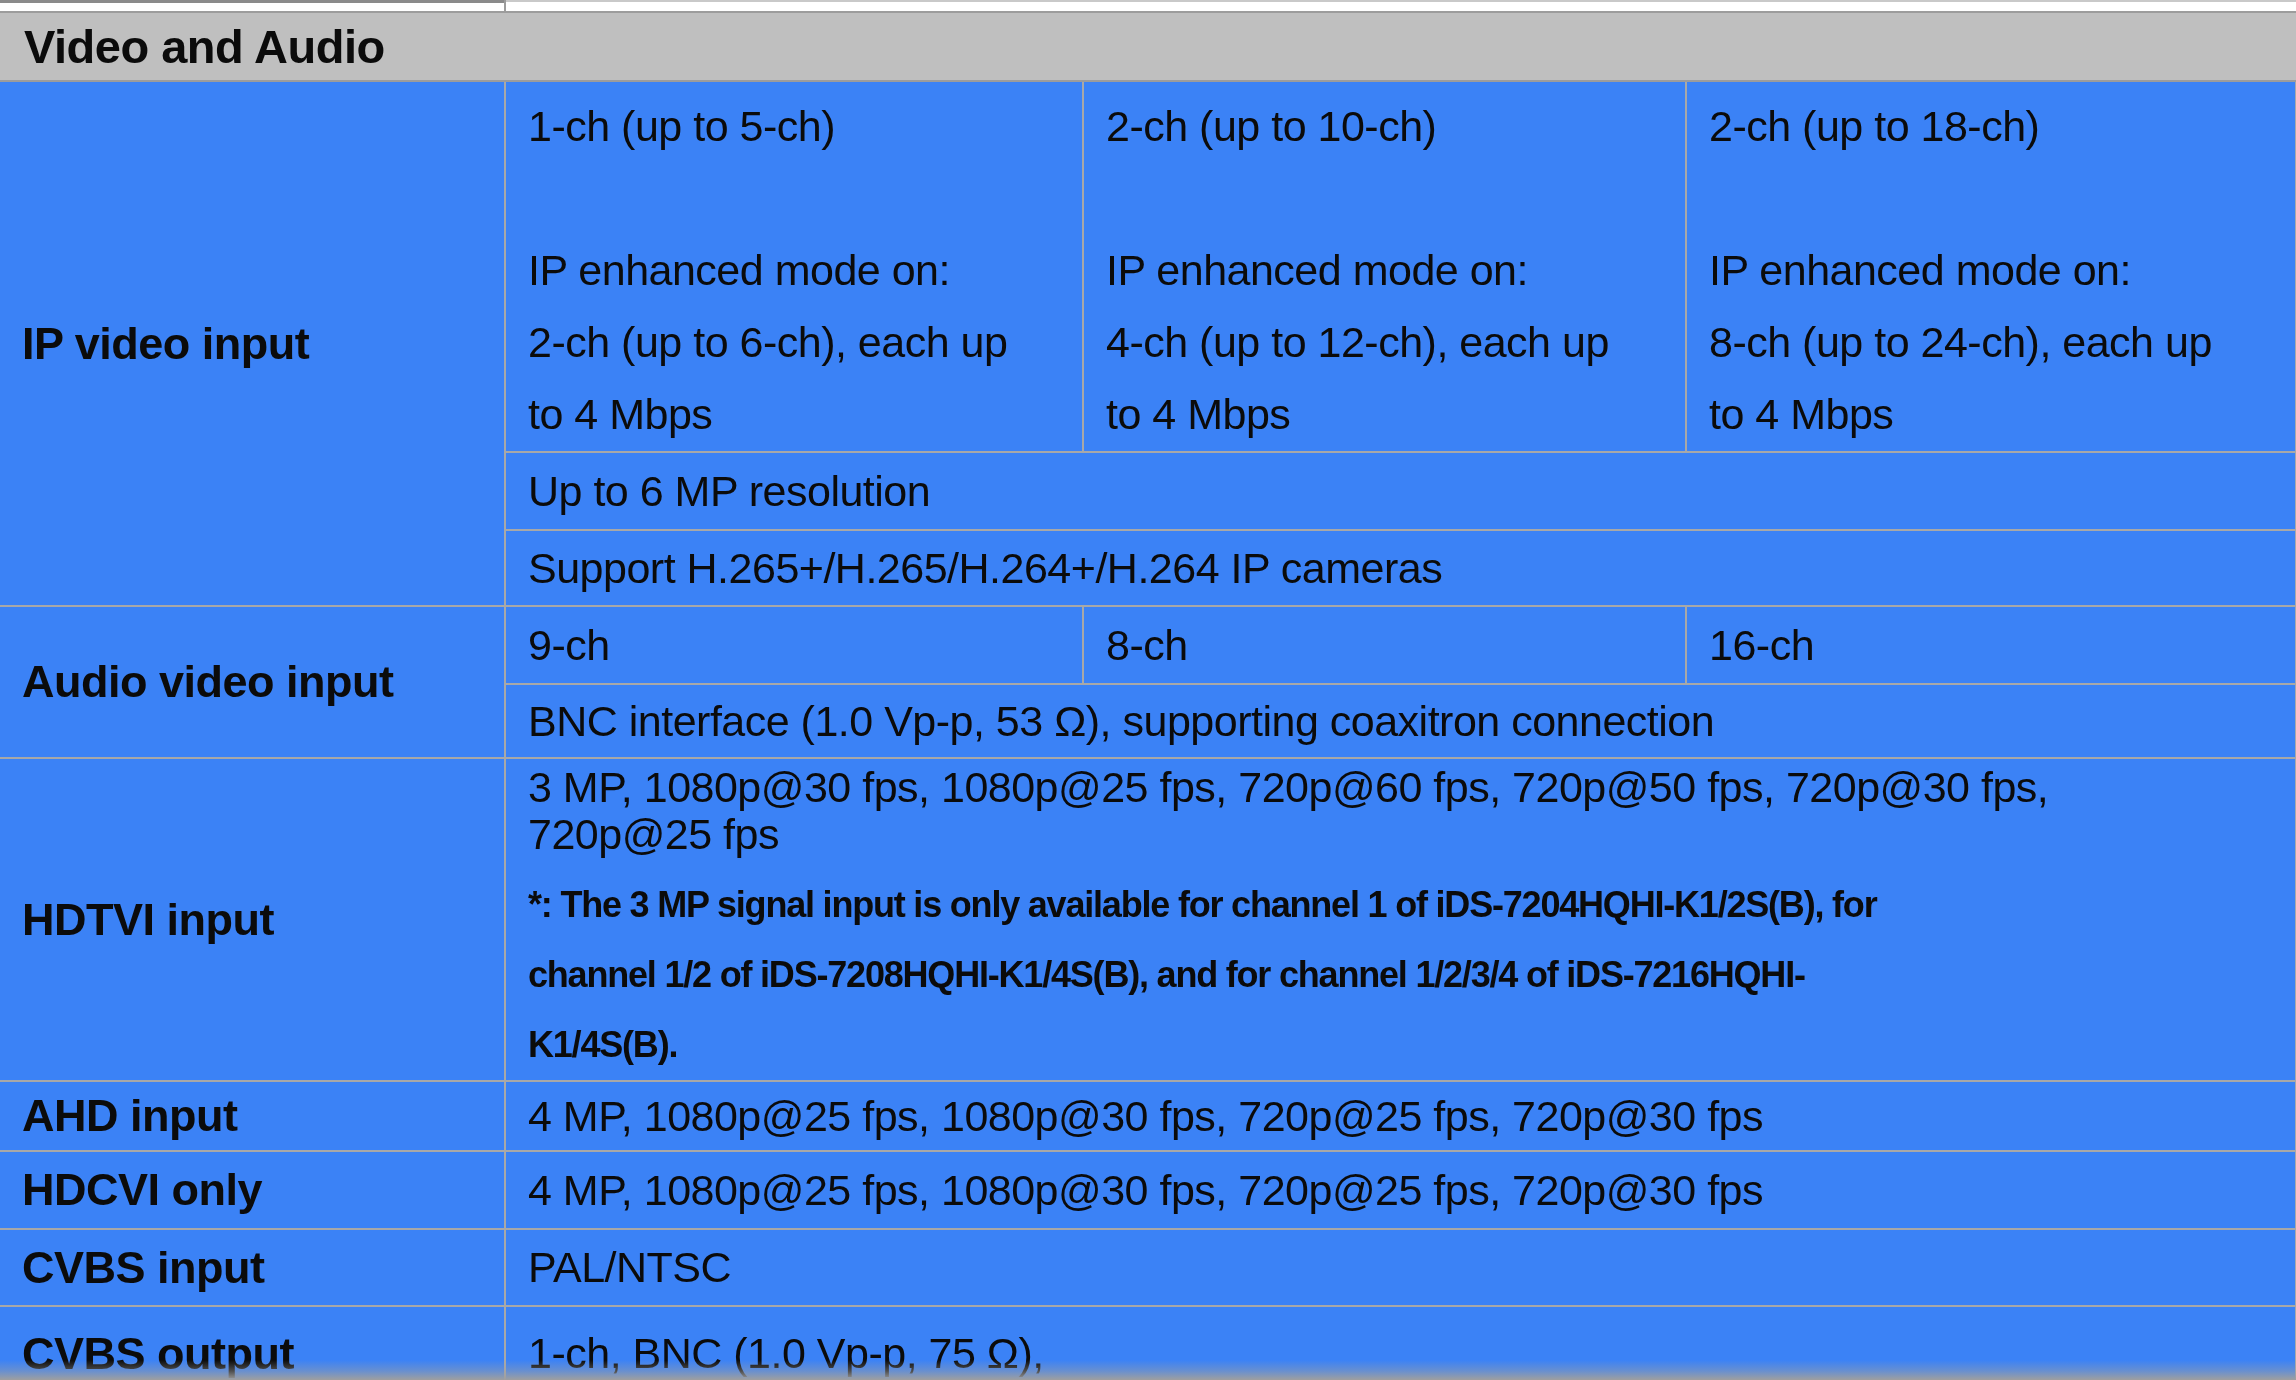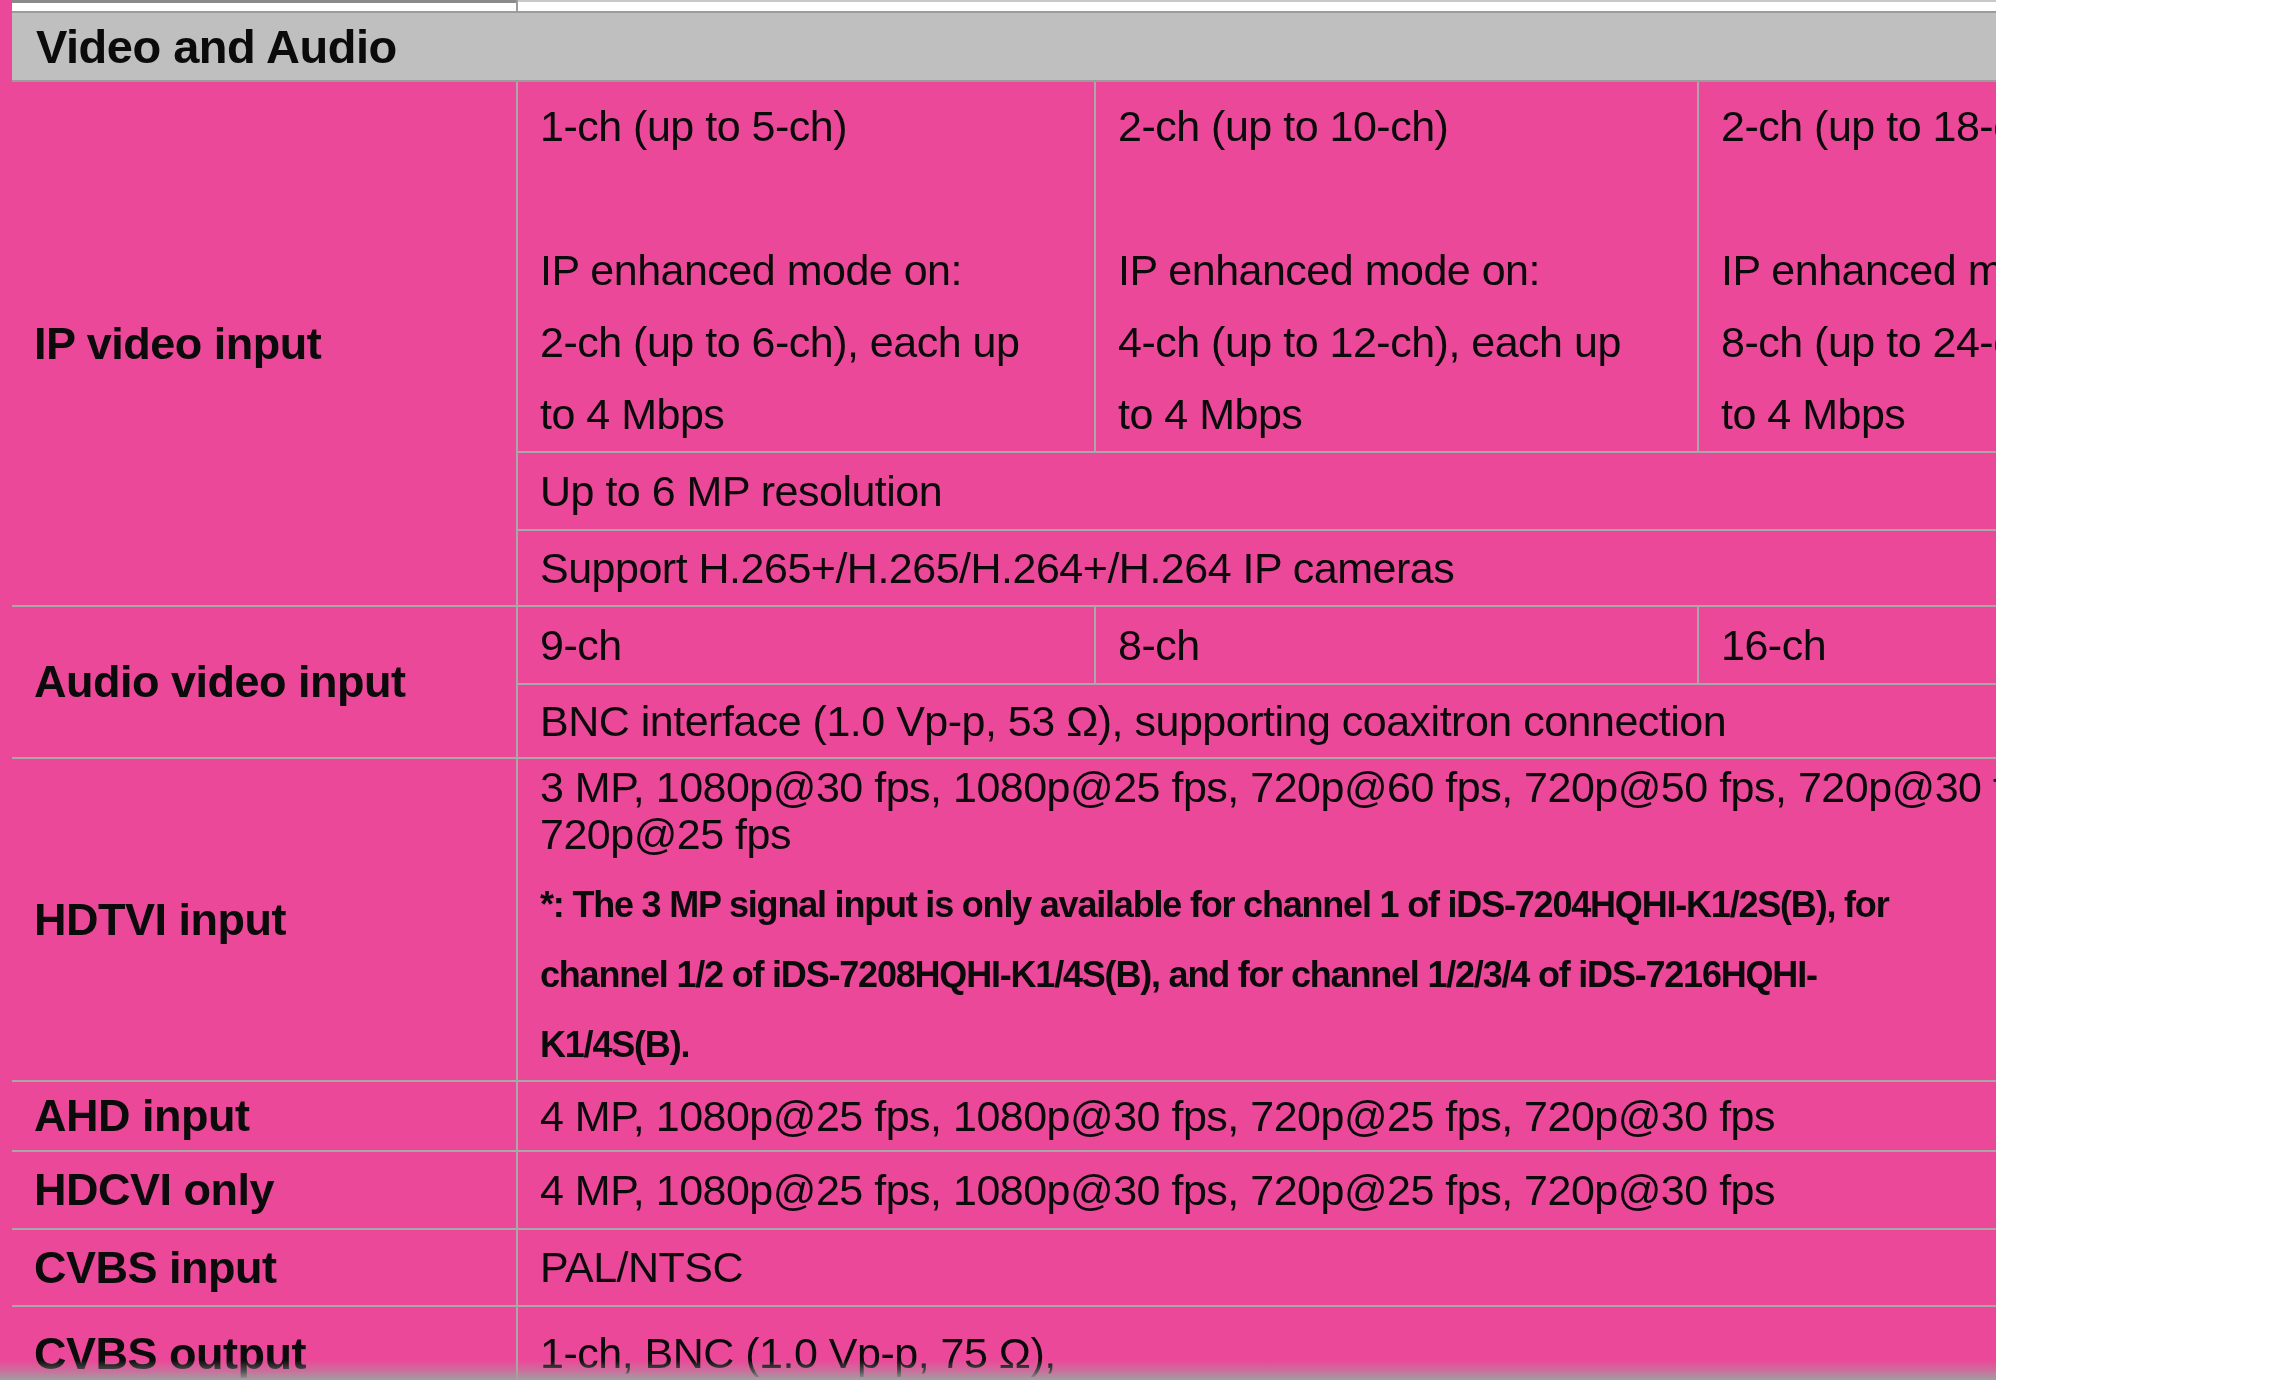--- a/index.html
+++ b/index.html
@@ -2,21 +2,21 @@
 <html><head>
 <meta charset="utf-8">
 <style>
   * { margin: 0; padding: 0; box-sizing: border-box; }
   html, body { background: #ffffff; }
   body {
     width: 2296px; height: 1380px; overflow: hidden;
     font-family: "Liberation Sans", "DejaVu Sans", sans-serif;
     color: #0b0b0b;
   }
-  .page { position: relative; width: 1996px; height: 1380px; overflow: hidden; background: #ec4899; padding-left: 12px; }
+  .page { position: relative; width: 2296px; height: 1380px; overflow: hidden; background: #3b82f6; }
 
   
   .top-strip { position: relative; height: 13px; background: #fff; border-bottom: 2px solid #9c9c9c; }
   .top-strip .edge-left  { position: absolute; top: 0; left: 0; width: 505px; height: 3px; background: #8a8a8a; }
   .top-strip .edge-right { position: absolute; top: 0; left: 505px; right: 0; height: 2px; background: #c9c9c9; }
   .top-strip .tick { position: absolute; top: 0; width: 2px; height: 13px; background: #9c9c9c; }
 
   table.spec { border-collapse: collapse; table-layout: fixed; width: 2296px; }
   td {
     border: 2px solid #a8a8a8;

